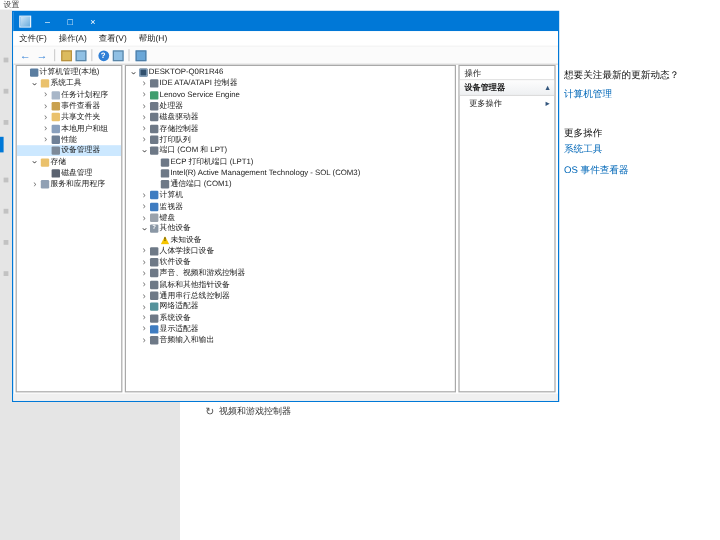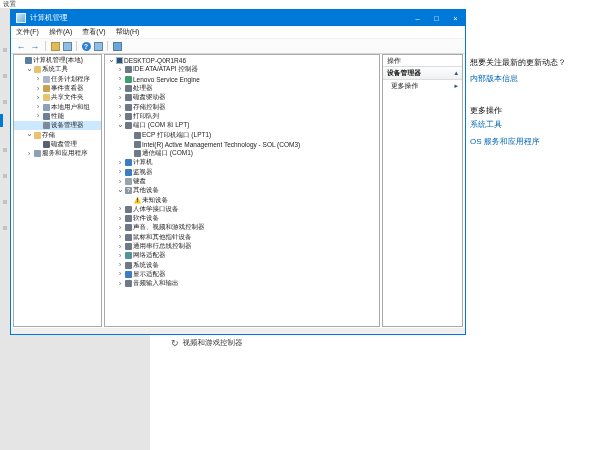--- a/index.html
+++ b/index.html
@@ -101,33 +101,32 @@
     <div class="nav-dot" style="top:92px"></div>
     <div class="nav-dot" style="top:140px"></div>
     <div class="nav-dot" style="top:166px"></div>
     <div class="nav-dot" style="top:192px"></div>
     <div class="nav-dot" style="top:218px"></div>
   </div>
   <div class="nav-accent"></div>
   <div class="nav-pane-bottom"></div>
 
   <div class="bg-q">想要关注最新的更新动态？</div>
-  <a class="bg-link" style="left:470px;top:73px">内部版本信息</a>
+  <a class="bg-link" style="left:470px;top:73px">计算机管理</a>
   <div class="bg-plain" style="left:470px;top:105px">更多操作</div>
   <a class="bg-link" style="left:470px;top:119px">系统工具</a>
-  <a class="bg-link" style="left:470px;top:136px">OS 服务和应用程序</a>
+  <a class="bg-link" style="left:470px;top:136px">OS 事件查看器</a>
   <div class="bg-bottomrow">
     <span class="upd-icon">↻</span>
     <span>视频和游戏控制器</span>
   </div>
 
   <div class="cm-window">
     <div class="titlebar">
       <span class="title-icon"></span>
-      <span class="title-text">计算机管理</span>
       <span class="win-btn">–</span>
       <span class="win-btn">□</span>
       <span class="win-btn">×</span>
     </div>
     <div class="menubar" id="menu-bar">
         <span class="menu-item">文件(F)</span>
         <span class="menu-item">操作(A)</span>
         <span class="menu-item">查看(V)</span>
         <span class="menu-item">帮助(H)</span>
       </div>

